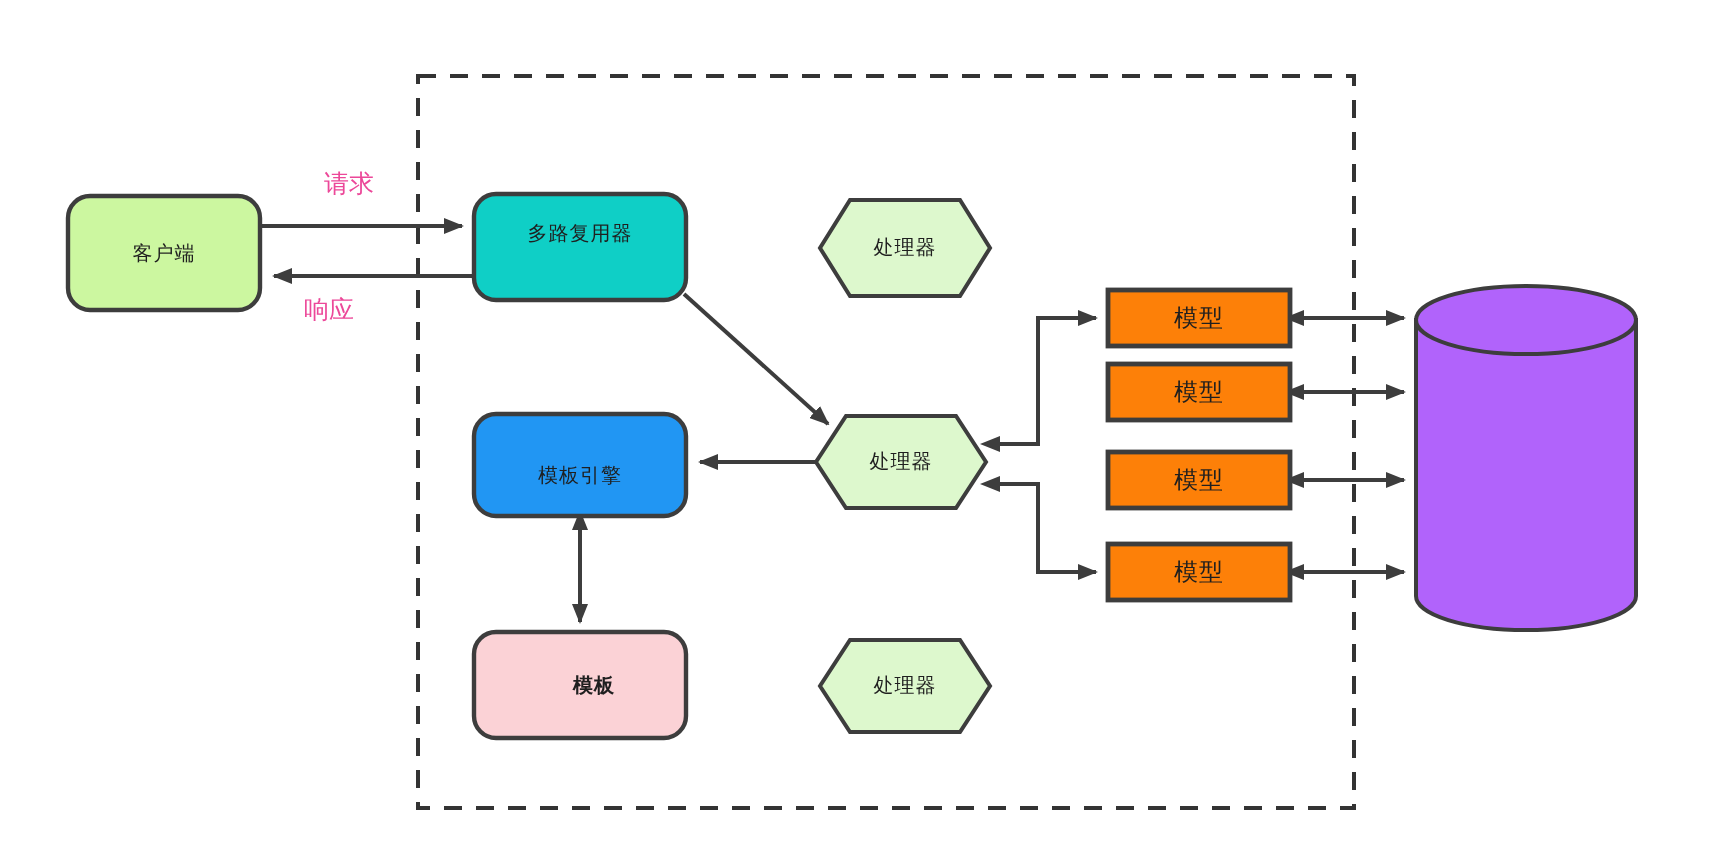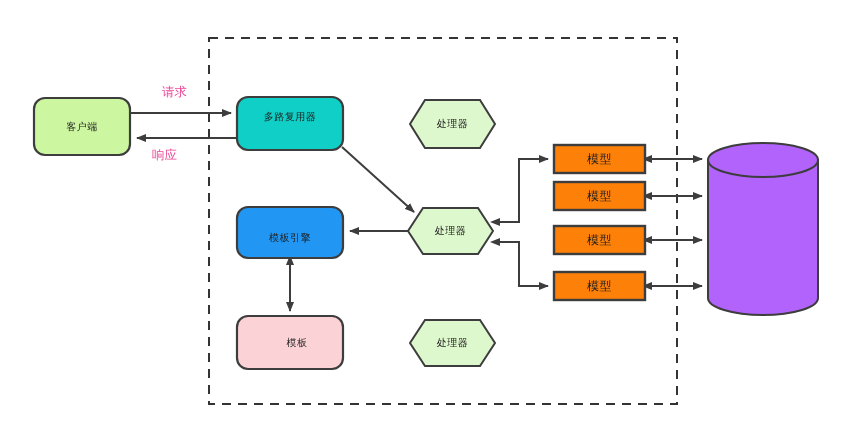--- a/index.html
+++ b/index.html
@@ -112,21 +112,21 @@
   <div class="node-label" style="left:237px; top:97px; width:106px; height:39px;">多路复用器</div>
 
   <div class="node-label" style="left:410px; top:100px; width:85px; height:48px;">处理器</div>
 
   <div class="node-label" style="left:408px; top:208px; width:85px; height:46px;">处理器</div>
 
   <div class="node-label" style="left:410px; top:320px; width:85px; height:46px;">处理器</div>
 
   <div class="node-label" style="left:237px; top:207px; width:106px; height:62px;">模板引擎</div>
 
-  <div class="node-label" style="left:237px; top:316px; width:120px; height:53px;">模板</div>
+  <div class="node-label" style="left:237px; top:316px; width:120px; height:53px;font-weight:bold;">模板</div>
 
   <div class="node-label" style="left:554px; top:145px; width:91px; height:28px; font-size:12px;">模型</div>
 
   <div class="node-label" style="left:554px; top:182px; width:91px; height:28px; font-size:12px;">模型</div>
 
   <div class="node-label" style="left:554px; top:226px; width:91px; height:28px; font-size:12px;">模型</div>
 
   <div class="node-label" style="left:554px; top:272px; width:91px; height:28px; font-size:12px;">模型</div>
 
 

